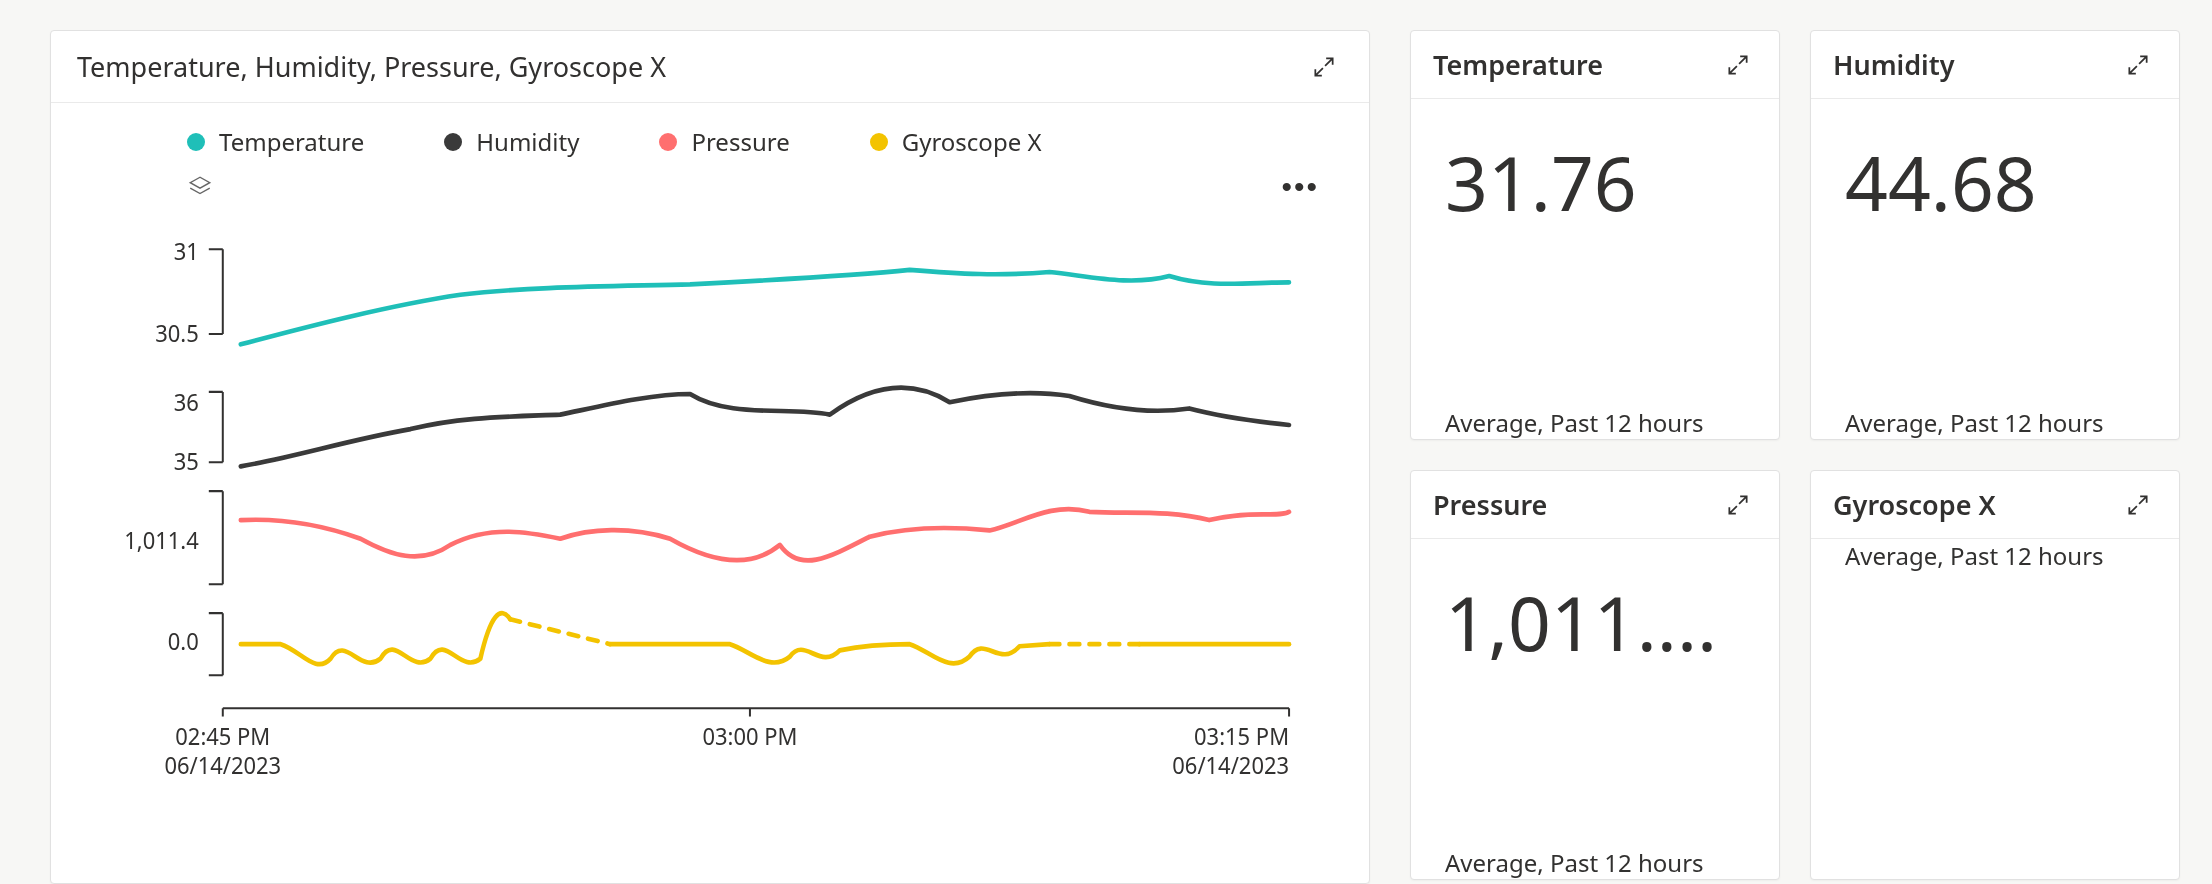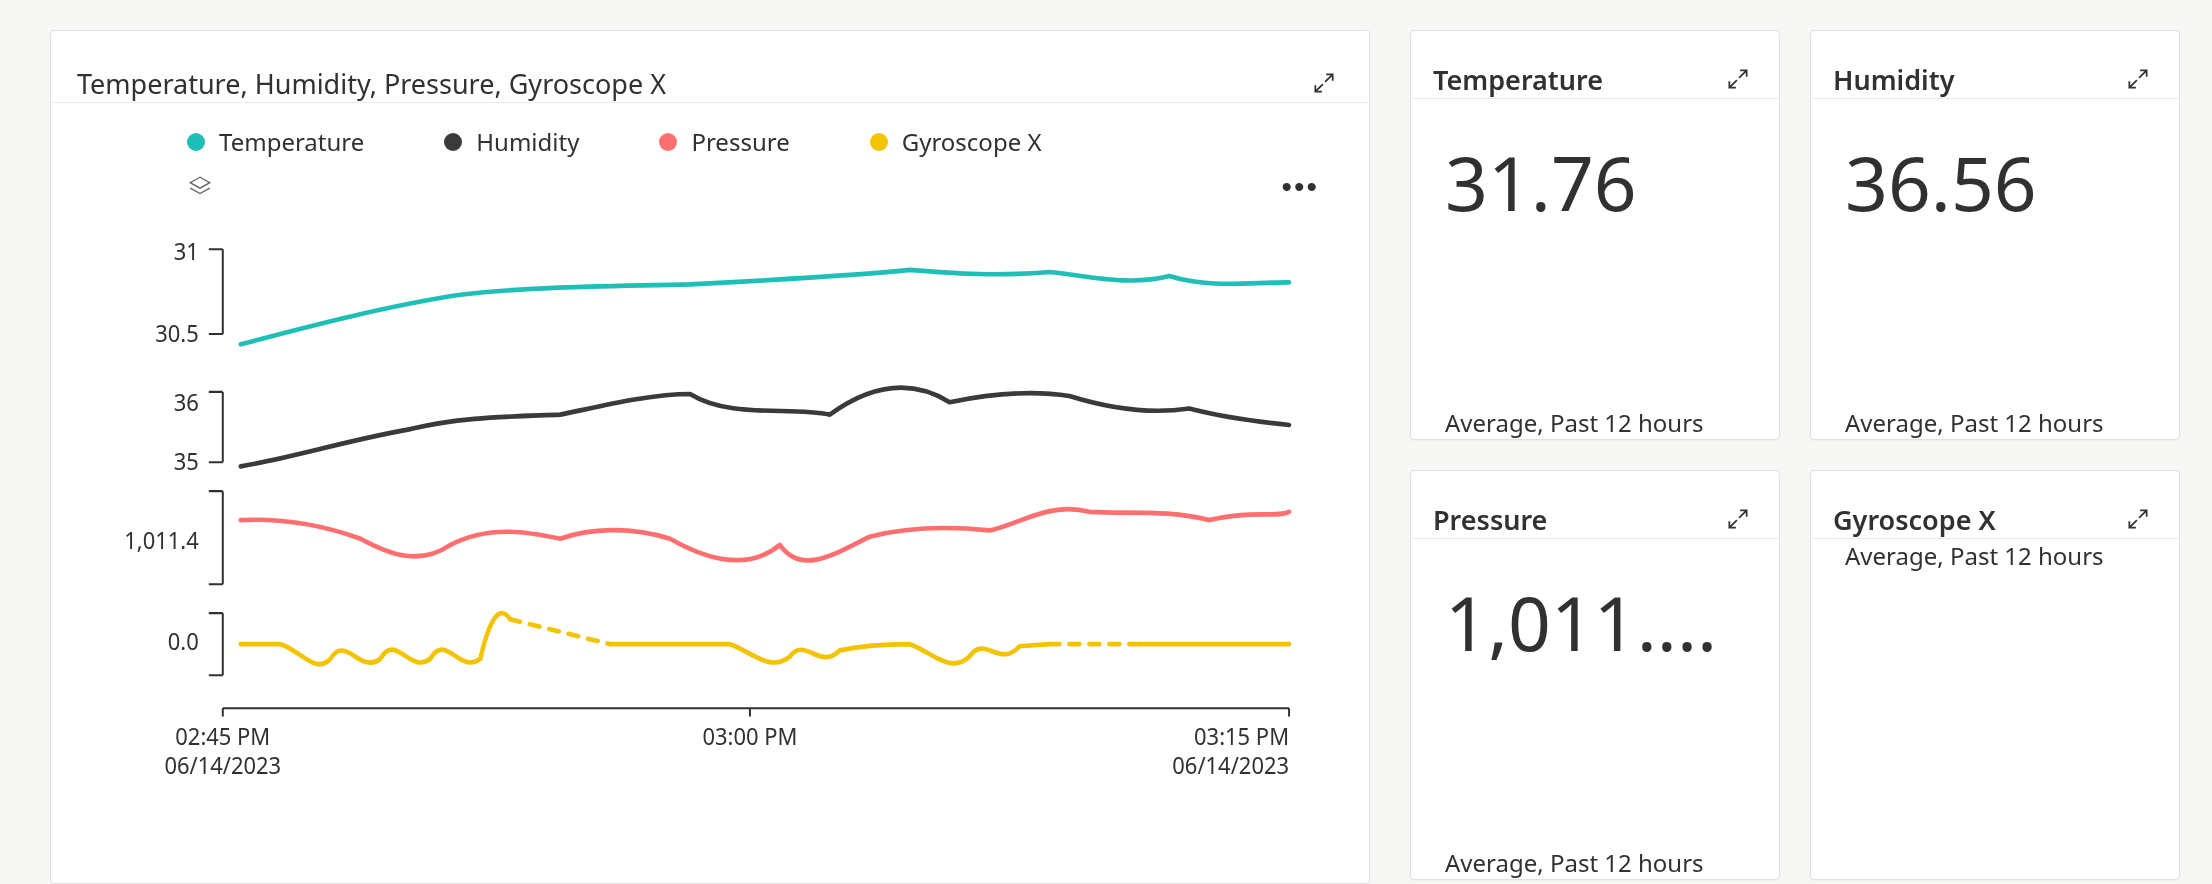--- a/index.html
+++ b/index.html
@@ -1,19 +1,19 @@
 <!DOCTYPE html>
 <html><head>
 <meta charset="utf-8">
 <style>
   html,body{margin:0;padding:0;background:#f7f7f5;font-family:"Segoe UI",system-ui,-apple-system,BlinkMacSystemFont,Roboto,sans-serif;color:#323130;}
   *{box-sizing:border-box;}
   .canvas{position:relative;width:2212px;height:884px;}
   .tile{position:absolute;background:#fff;border:1px solid #e1e1e1;border-radius:4px;box-shadow:0 1px 2px rgba(0,0,0,.04);display:flex;flex-direction:column;}
-  .tile-header{display:flex;align-items:flex-end;justify-content:space-between;padding:0 26px;height:72px;border-bottom:1px solid #eaeaea;}
+  .tile-header{display:flex;align-items:center;justify-content:space-between;padding:0 26px;height:72px;border-bottom:1px solid #eaeaea;}
   .tile-title{font-size:27px;font-weight:400;color:#323130;}
   .icon-btn{background:none;border:0;padding:6px;cursor:pointer;display:inline-flex;align-items:center;justify-content:center;color:#323130;}
   .icon-btn svg{width:26px;height:26px;stroke:currentColor;}
   .expand-icon svg{stroke-width:1.6;}
   .legend{display:flex;align-items:center;gap:80px;padding:22px 0 10px 136px;font-size:24px;color:#323130;}
   .legend-item{display:flex;align-items:center;gap:14px;}
   .legend-dot{width:18px;height:18px;border-radius:50%;}
   .toolbar-row{display:flex;align-items:center;justify-content:space-between;padding:0 42px 6px 130px;}
   .layers-icon svg{stroke:#666;stroke-width:1.3;fill:none;}
   .more-btn{font-size:30px;letter-spacing:2px;color:#323130;background:none;border:0;cursor:pointer;padding:4px 8px;line-height:1;}
@@ -140,21 +140,21 @@
   <div class="tile small" style="left:1810px;top:30px;width:370px;height:410px;">
     <div class="tile-header">
       <div class="tile-title">Humidity</div>
       <button class="icon-btn expand-icon">
         <svg viewBox="0 0 24 24" fill="none">
             <path d="M14 4h6v6M20 4l-7 7M10 20H4v-6M4 20l7-7"></path>
           </svg>
       </button>
     </div>
     <div class="kpi-body">
-      <div class="kpi-value">36.56</div>
+      <div class="kpi-value">44.68</div>
       <div class="kpi-caption">Average, Past 12 hours</div>
     </div>
   </div>
 
   <div class="tile small" style="left:1410px;top:470px;width:370px;height:410px;">
     <div class="tile-header">
       <div class="tile-title">Pressure</div>
       <button class="icon-btn expand-icon">
         <svg viewBox="0 0 24 24" fill="none">
             <path d="M14 4h6v6M20 4l-7 7M10 20H4v-6M4 20l7-7"></path>

